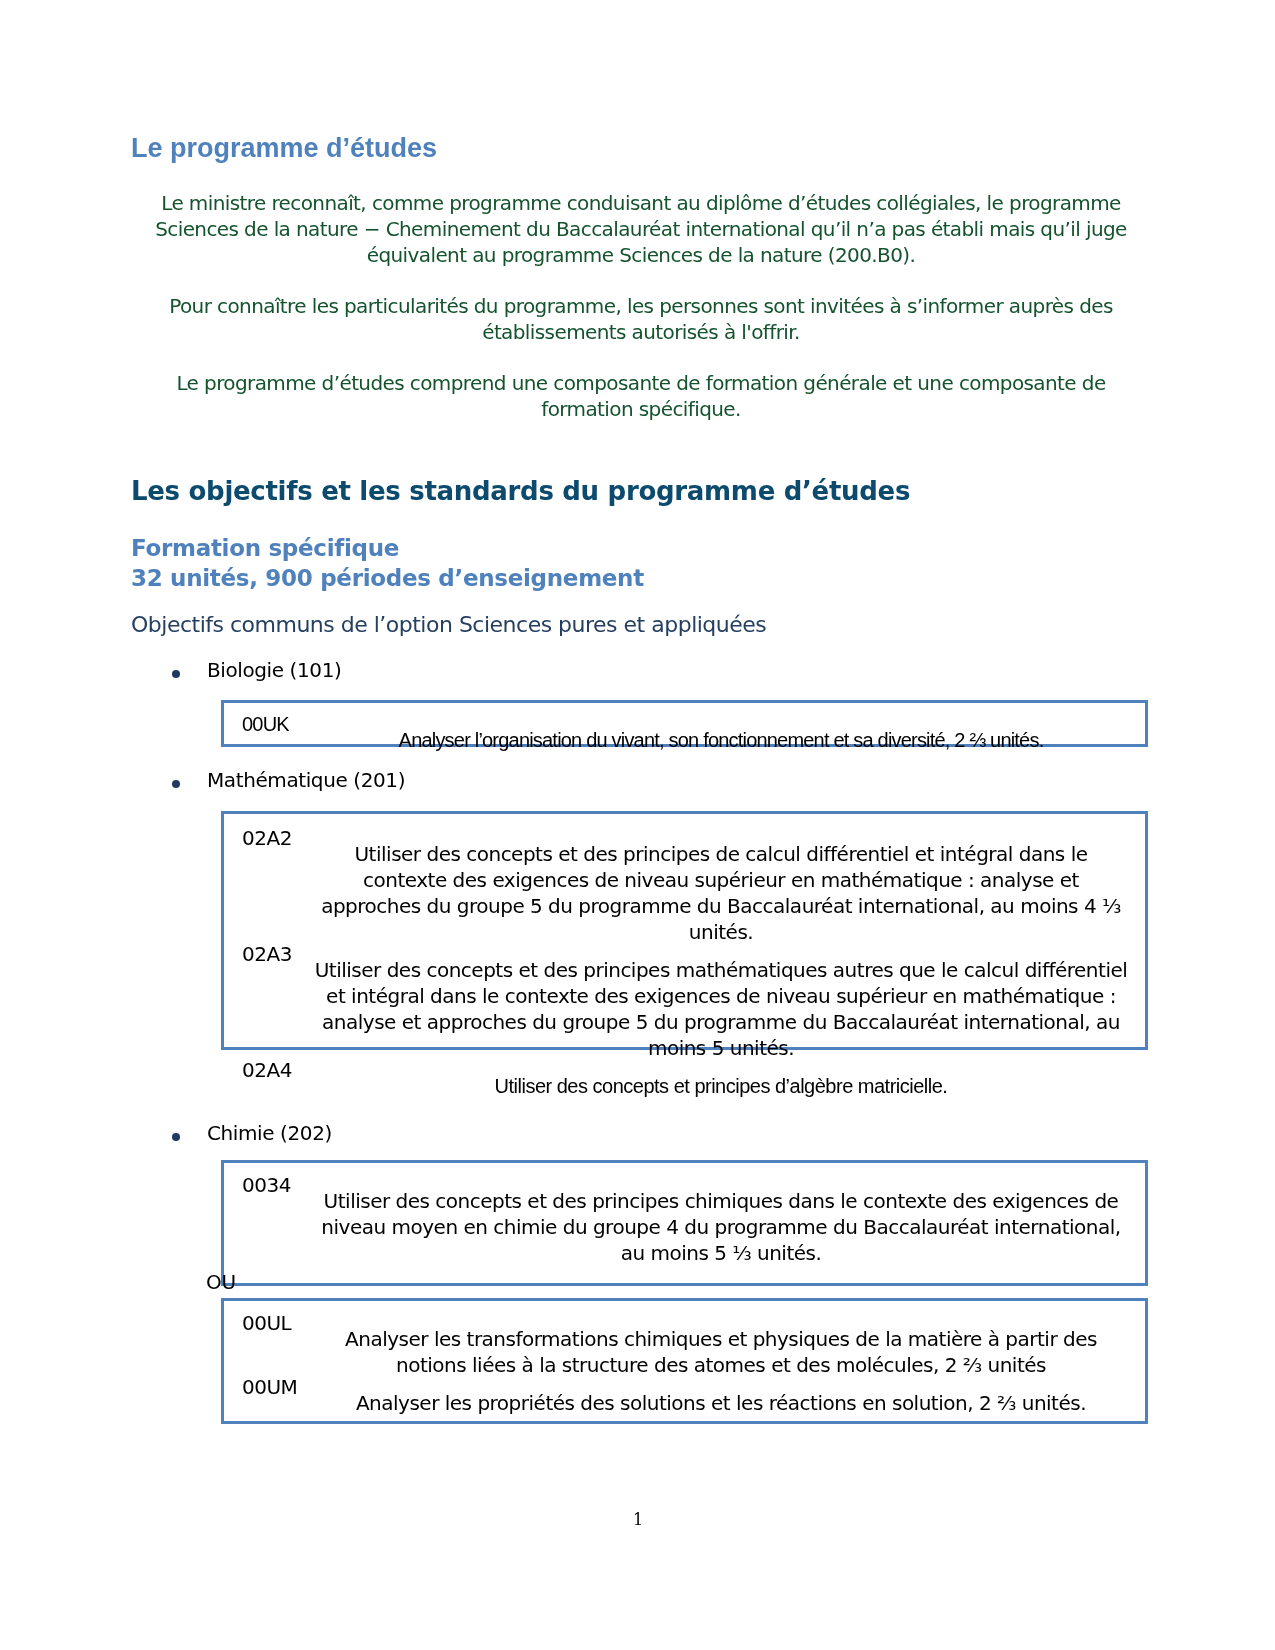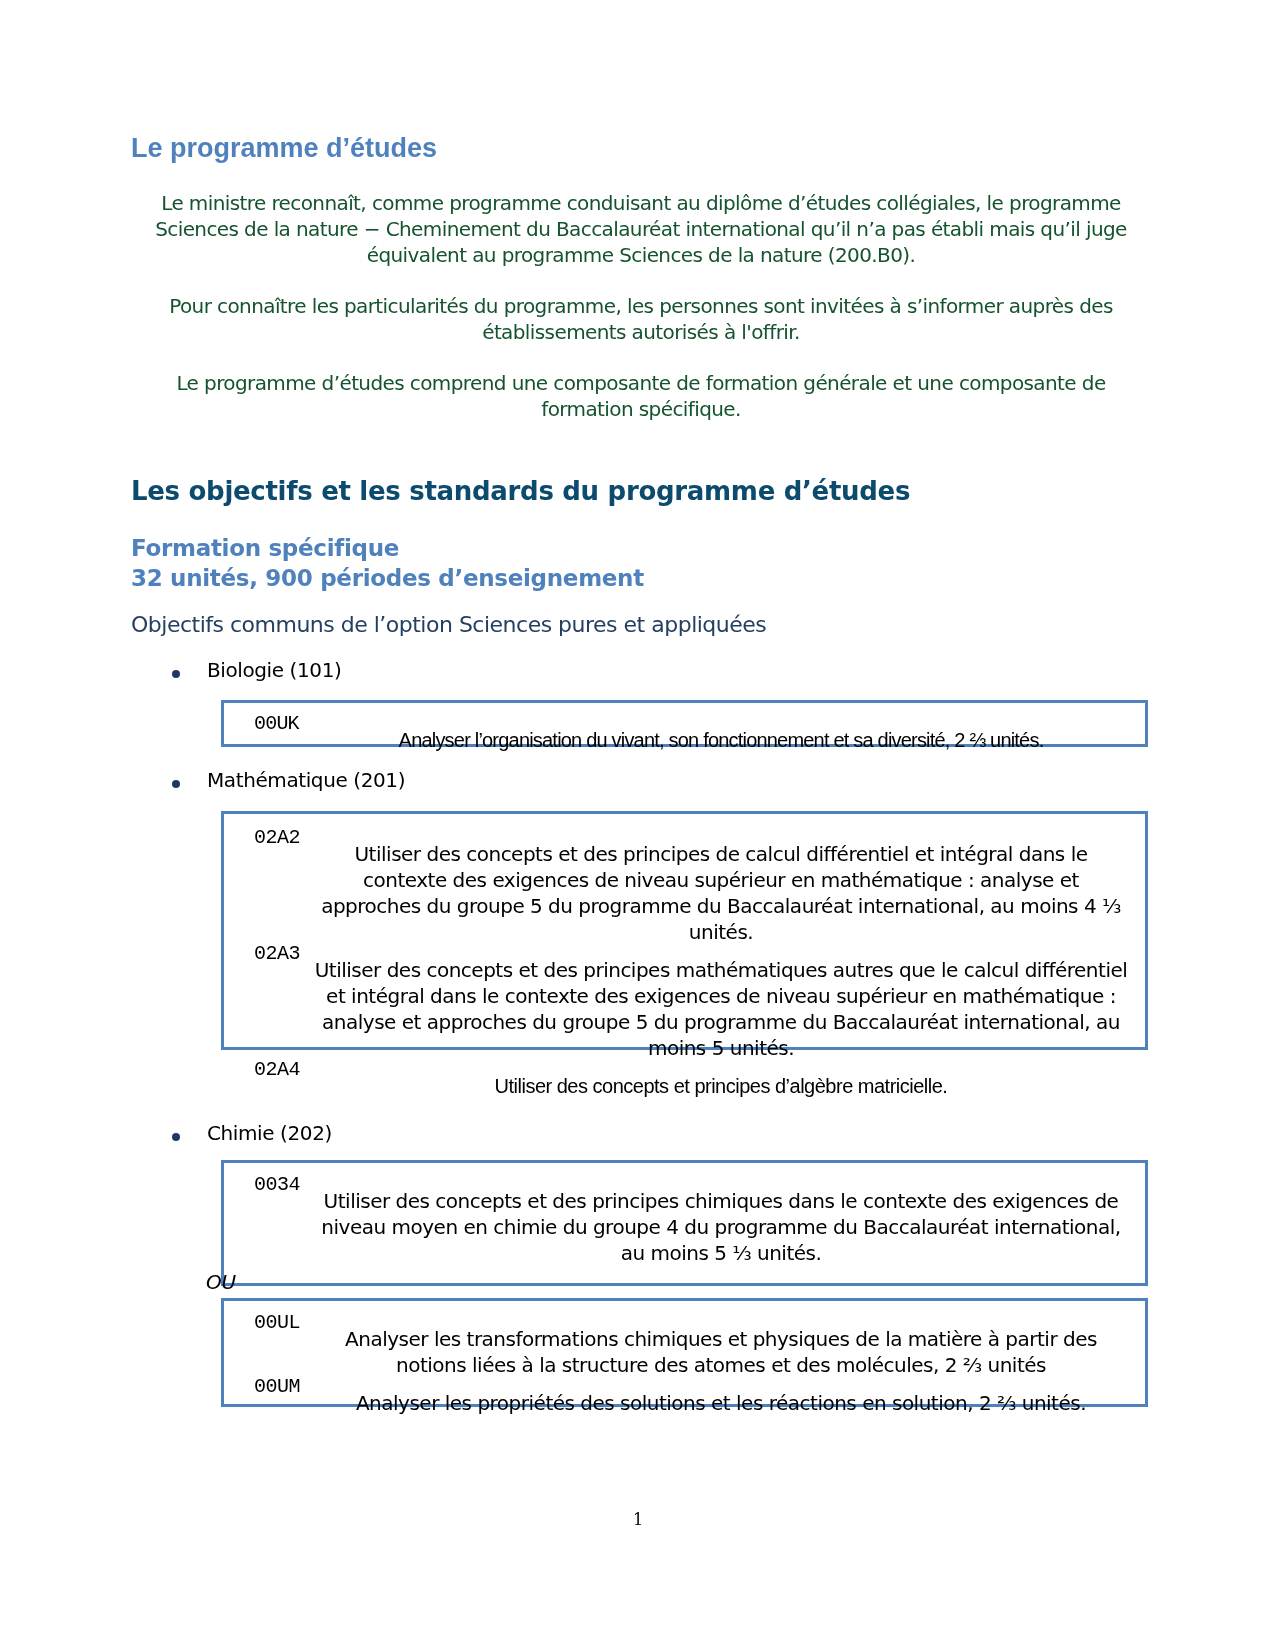--- a/index.html
+++ b/index.html
@@ -13,23 +13,23 @@
   .h2 { left: 131px; top: 476px; font-family: "DejaVu Sans", sans-serif; font-weight: bold;
         font-size: 26px; color: #0c4a6e; white-space: nowrap; letter-spacing: -0.3px; }
   .h3 { left: 131px; font-family: "DejaVu Sans", sans-serif; font-weight: bold;
         font-size: 23px; color: #4f81bd; white-space: nowrap; line-height: 30px; letter-spacing: -0.3px; }
   .h4 { left: 131px; top: 612px; font-family: "DejaVu Sans", sans-serif; font-size: 22px;
         color: #243f60; white-space: nowrap; letter-spacing: -0.5px; }
   .bullet { left: 172px; width: 8px; height: 8px; border-radius: 50%; background: #1f3864; }
   .subj { left: 207px; font-size: 20px; white-space: nowrap; letter-spacing: -0.4px; }
   .box { left: 221px; width: 927px; border: 3px solid #4f81bd; box-sizing: border-box; }
   .row { position: absolute; left: 14px; right: 14px; font-size: 20px; line-height: 26px; letter-spacing: -0.5px; }
-  .row .code { position: absolute; left: 16px; top: 0; font-family: Liberation Mono, monospace; }
+  .row .code { position: absolute; left: 4px; top: 0; }
   .row .desc { position: absolute; left: 73px; right: 0; top: 16px; }
-  .ou { left: 206px; top: 1270px; font-size: 20px; letter-spacing: -0.3px; font-style: italic; }
+  .ou { left: 206px; top: 1270px; font-size: 20px; letter-spacing: -0.3px; }
   .pagenum { left: 626px; top: 1510px; width: 24px; text-align: center; font-family: "DejaVu Serif", serif; font-size: 16px; }
 </style>
 </head>
 <body>
 
 <div class="abs h1">Le programme d’études</div>
 <div class="abs para" style="top:190px">Le ministre reconnaît, comme programme conduisant au diplôme d’études collégiales, le programme Sciences de la nature − Cheminement du Baccalauréat international qu’il n’a pas établi mais qu’il juge équivalent au programme Sciences de la nature (200.B0).</div>
 <div class="abs para" style="top:293px">Pour connaître les particularités du programme, les personnes sont invitées à s’informer auprès des établissements autorisés à l'offrir.</div>
 <div class="abs para" style="top:370px">Le programme d’études comprend une composante de formation générale et une composante de formation spécifique.</div>
 
@@ -66,21 +66,21 @@
 
 <div class="abs bullet" style="top:1133px"></div>
 <div class="abs subj" style="top:1121px">Chimie (202)</div>
 <div class="abs box" style="top:1160px; height:126px">
   <div class="row" style="top:9px">
     <span class="code">0034</span>
     <span class="desc">Utiliser des concepts et des principes chimiques dans le contexte des exigences de niveau moyen en chimie du groupe 4 du programme du Baccalauréat international, au moins 5 ⅓ unités.</span>
   </div>
 </div>
 <div class="abs ou">OU</div>
-<div class="abs box" style="top:1298px; height:109px">
+<div class="abs box" style="top:1298px; height:126px">
   <div class="row" style="top:9px">
     <span class="code">00UL</span>
     <span class="desc">Analyser les transformations chimiques et physiques de la matière à partir des notions liées à la structure des atomes et des molécules, 2 ⅔ unités</span>
   </div>
   <div class="row" style="top:73px">
     <span class="code">00UM</span>
     <span class="desc">Analyser les propriétés des solutions et les réactions en solution, 2 ⅔ unités.</span>
   </div>
 </div>
 

